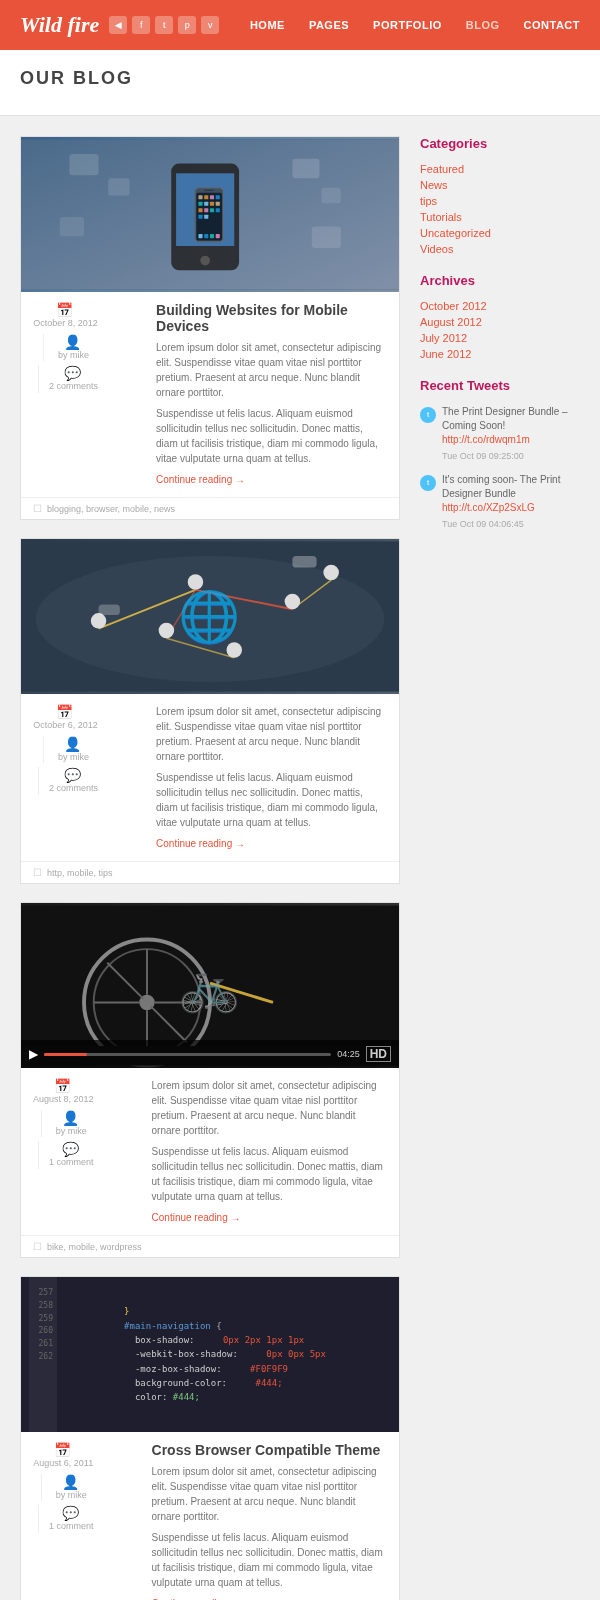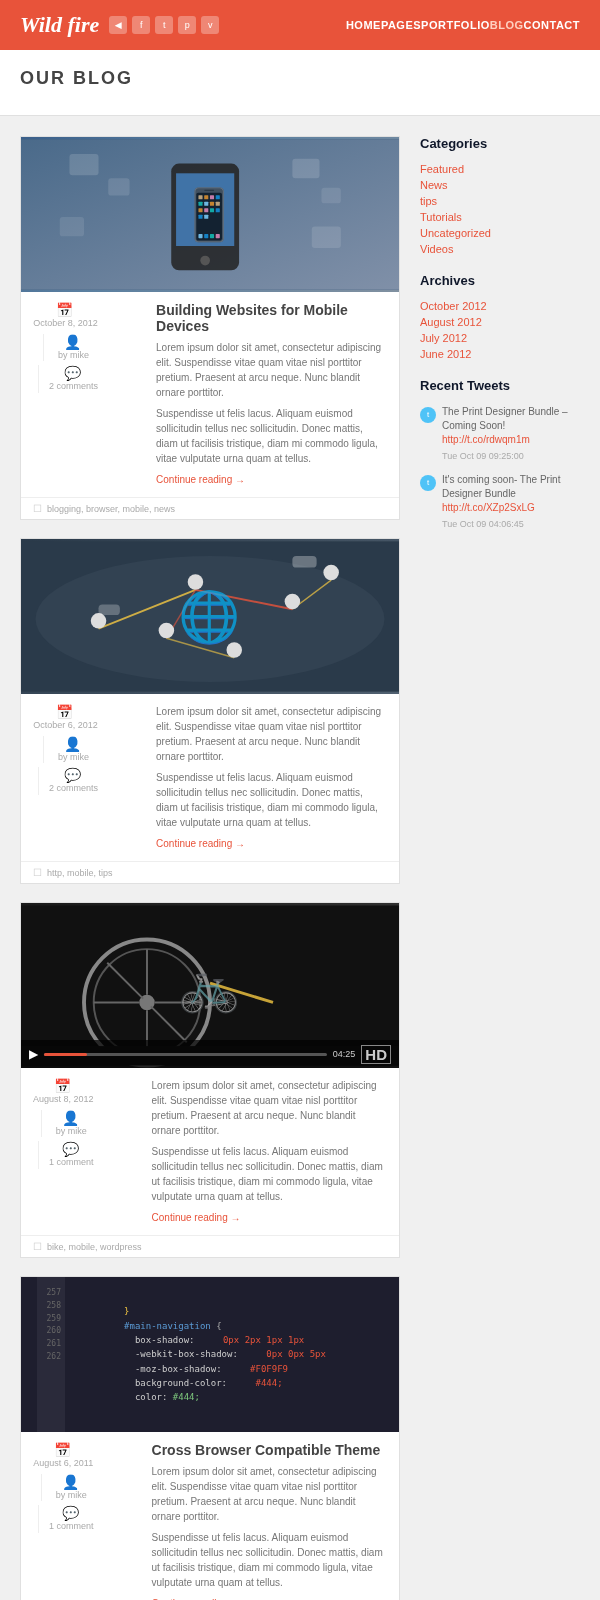--- a/index.html
+++ b/index.html
@@ -29,21 +29,21 @@
       width: 18px; height: 18px;
       background: rgba(255,255,255,0.3);
       border-radius: 3px;
       display: flex; align-items: center; justify-content: center;
       color: #fff;
       font-size: 9px;
       cursor: pointer;
     }
     .nav-links {
       display: flex;
-      gap: 0;
+      gap: 24px;
     }
     .nav-link {
       color: #fff;
       font-size: 11px;
       font-weight: bold;
       text-transform: uppercase;
       cursor: pointer;
       letter-spacing: 0.5px;
     }
     .nav-link.active { color: #ffd0c0; }
@@ -163,21 +163,21 @@
       height: 100%;
       background: #e8533a;
       border-radius: 2px;
     }
     .video-time {
       color: #ccc;
       font-size: 9px;
     }
     .hd-badge {
       color: #ccc;
-      font-size: 15px;
+      font-size: 12px;
       font-weight: bold;
       border: 1px solid #888;
       padding: 0 3px;
     }
 
     
     .img-code {
       background: #1e1e2e;
       position: relative;
       height: 155px;
@@ -189,21 +189,21 @@
       font-size: 9px;
       line-height: 1.6;
       color: #aaa;
     }
     .code-yellow { color: #f5c842; }
     .code-orange { color: #e8533a; padding-left: 23px; }
     .code-green { color: #7ec87e; }
     .code-blue { color: #5b9bd5; }
     .line-nums {
       position: absolute;
-      left: 16px; top: 0; bottom: 0;
+      left: 8px; top: 0; bottom: 0;
       width: 28px;
       background: #2a2a3a;
       color: #666;
       font-family: monospace;
       font-size: 8px;
       padding: 10px 4px;
       line-height: 1.6;
       text-align: right;
     }
     .code-content {
@@ -271,21 +271,21 @@
       color: #aaa;
     }
 
     
     .sidebar-section {
       margin-bottom: 18px;
     }
     .sidebar-title {
       font-size: 13px;
       font-weight: bold;
-      color: #0f172a;
+      color: #be185d;
       margin-bottom: 8px;
       padding-bottom: 4px;
     }
     .sidebar-link {
       display: block;
       font-size: 11px;
       color: #e8533a;
       margin-bottom: 4px;
       cursor: pointer;
     }

